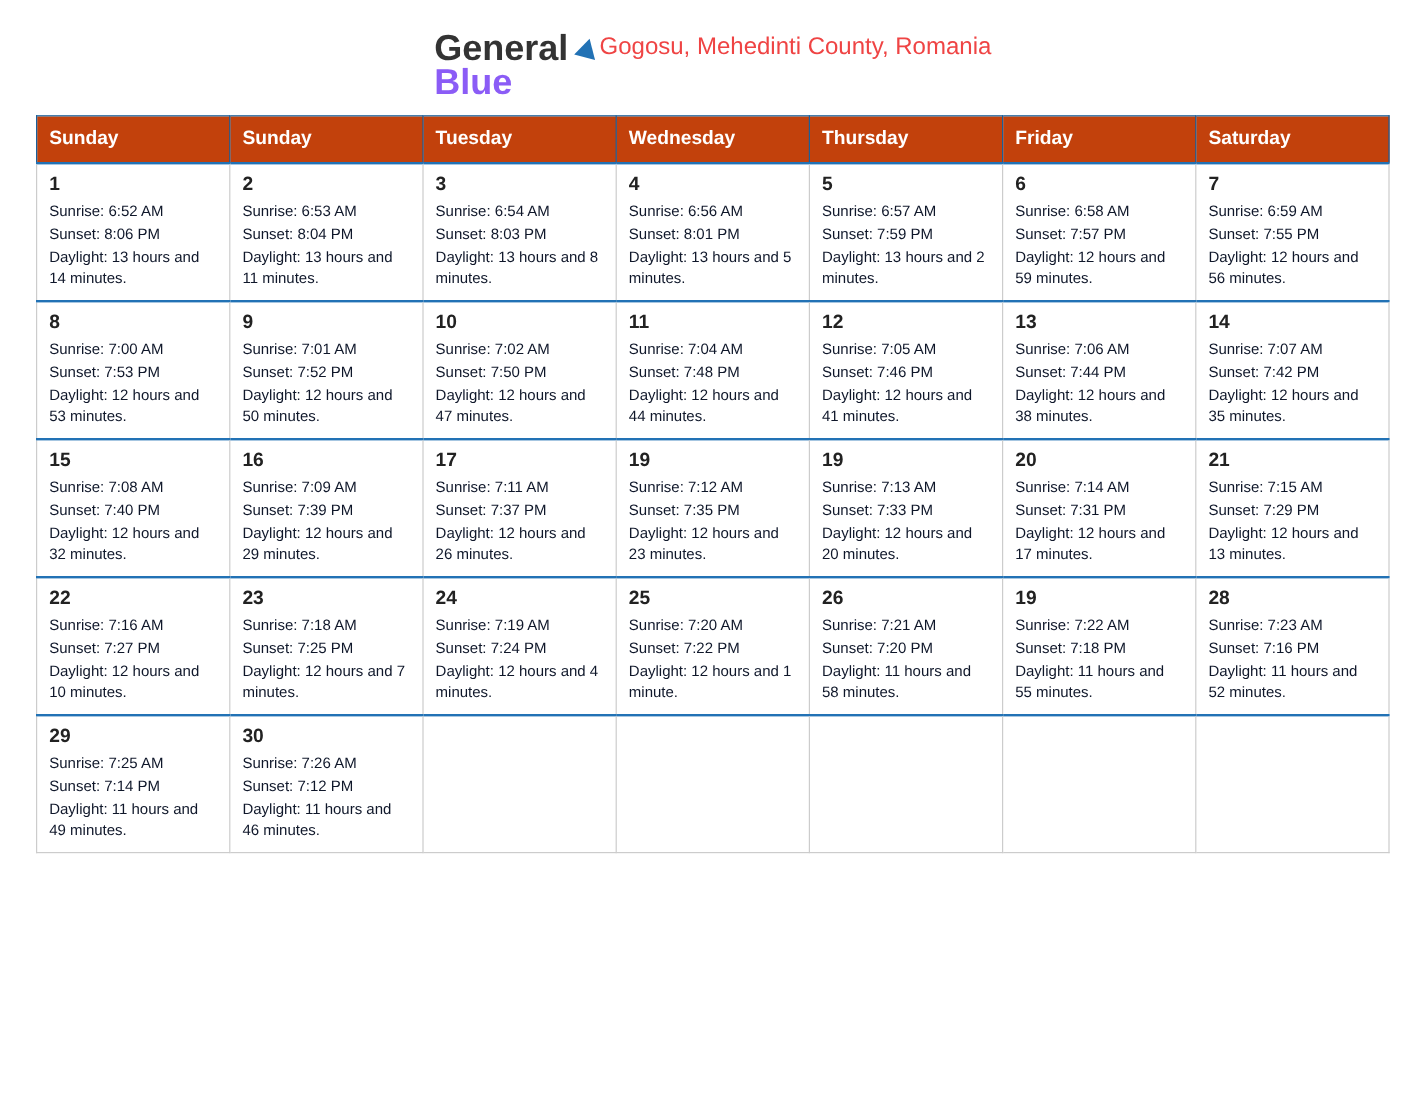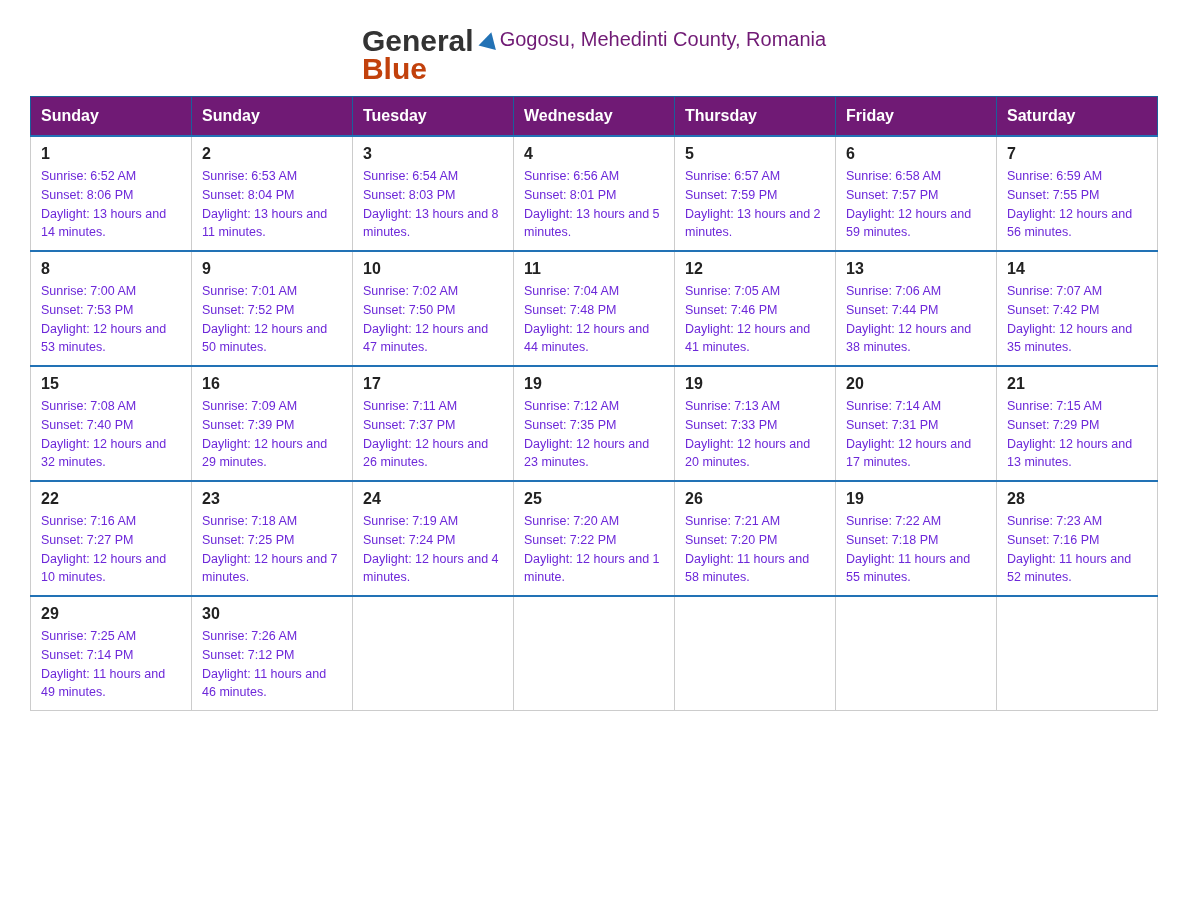--- a/index.html
+++ b/index.html
@@ -25,30 +25,30 @@
       text-align: right;
     }
     .title-block h1 {
       font-size: 52px;
       font-weight: bold;
       color: #222;
       line-height: 1.1;
     }
     .title-block .subtitle {
       font-size: 20px;
-      color: #701a75;
+      color: #ef4444;
       margin-top: 4px;
     }
     .calendar {
       width: 100%;
       border-collapse: collapse;
       margin-top: 10px;
     }
     .calendar th {
-      background-color: #701a75;
+      background-color: #c2410c;
       color: #fff;
       font-size: 16px;
       font-weight: bold;
       padding: 10px 10px;
       text-align: left;
       border: 1px solid #1a5f9a;
     }
     .calendar td {
       vertical-align: top;
       padding: 8px 10px;
@@ -61,21 +61,21 @@
     .calendar td .day-num {
       font-size: 16px;
       font-weight: bold;
       color: #222;
       display: block;
       margin-bottom: 4px;
     }
     .calendar td .day-info {
       font-size: 12.5px;
       line-height: 1.5;
-      color: #6d28d9;
+      color: #0f172a;
     }
     .calendar tr td {
       border-top: 2px solid #2272b5;
     }
     .calendar tr td + td {
       border-top: 2px solid #2272b5;
     }
     .calendar tbody tr:first-child td {
       border-top: 2px solid #2272b5;
     }
@@ -92,21 +92,21 @@
 <body>
 
 <div class="header-top">
   <div class="logo">
     <div class="logo-wrapper">
       <span style="font-size:30px;font-weight:bold;color:#333;">General</span>
       <svg width="22" height="22" viewBox="0 0 22 22">
         <polygon points="11,2 20,18 2,18" fill="#2272b5" transform="rotate(15,11,11)"></polygon>
       </svg>
     </div>
-    <div style="font-size:30px;font-weight:bold;color:#c2410c;margin-top:-6px;">Blue</div>
+    <div style="font-size:30px;font-weight:bold;color:#8b5cf6;margin-top:-6px;">Blue</div>
   </div>
   <div class="title-block">
     <div class="subtitle">Gogosu, Mehedinti County, Romania</div>
   </div>
 </div>
 
 <table class="calendar">
   <thead>
     <tr>
     <th>Sunday</th>

